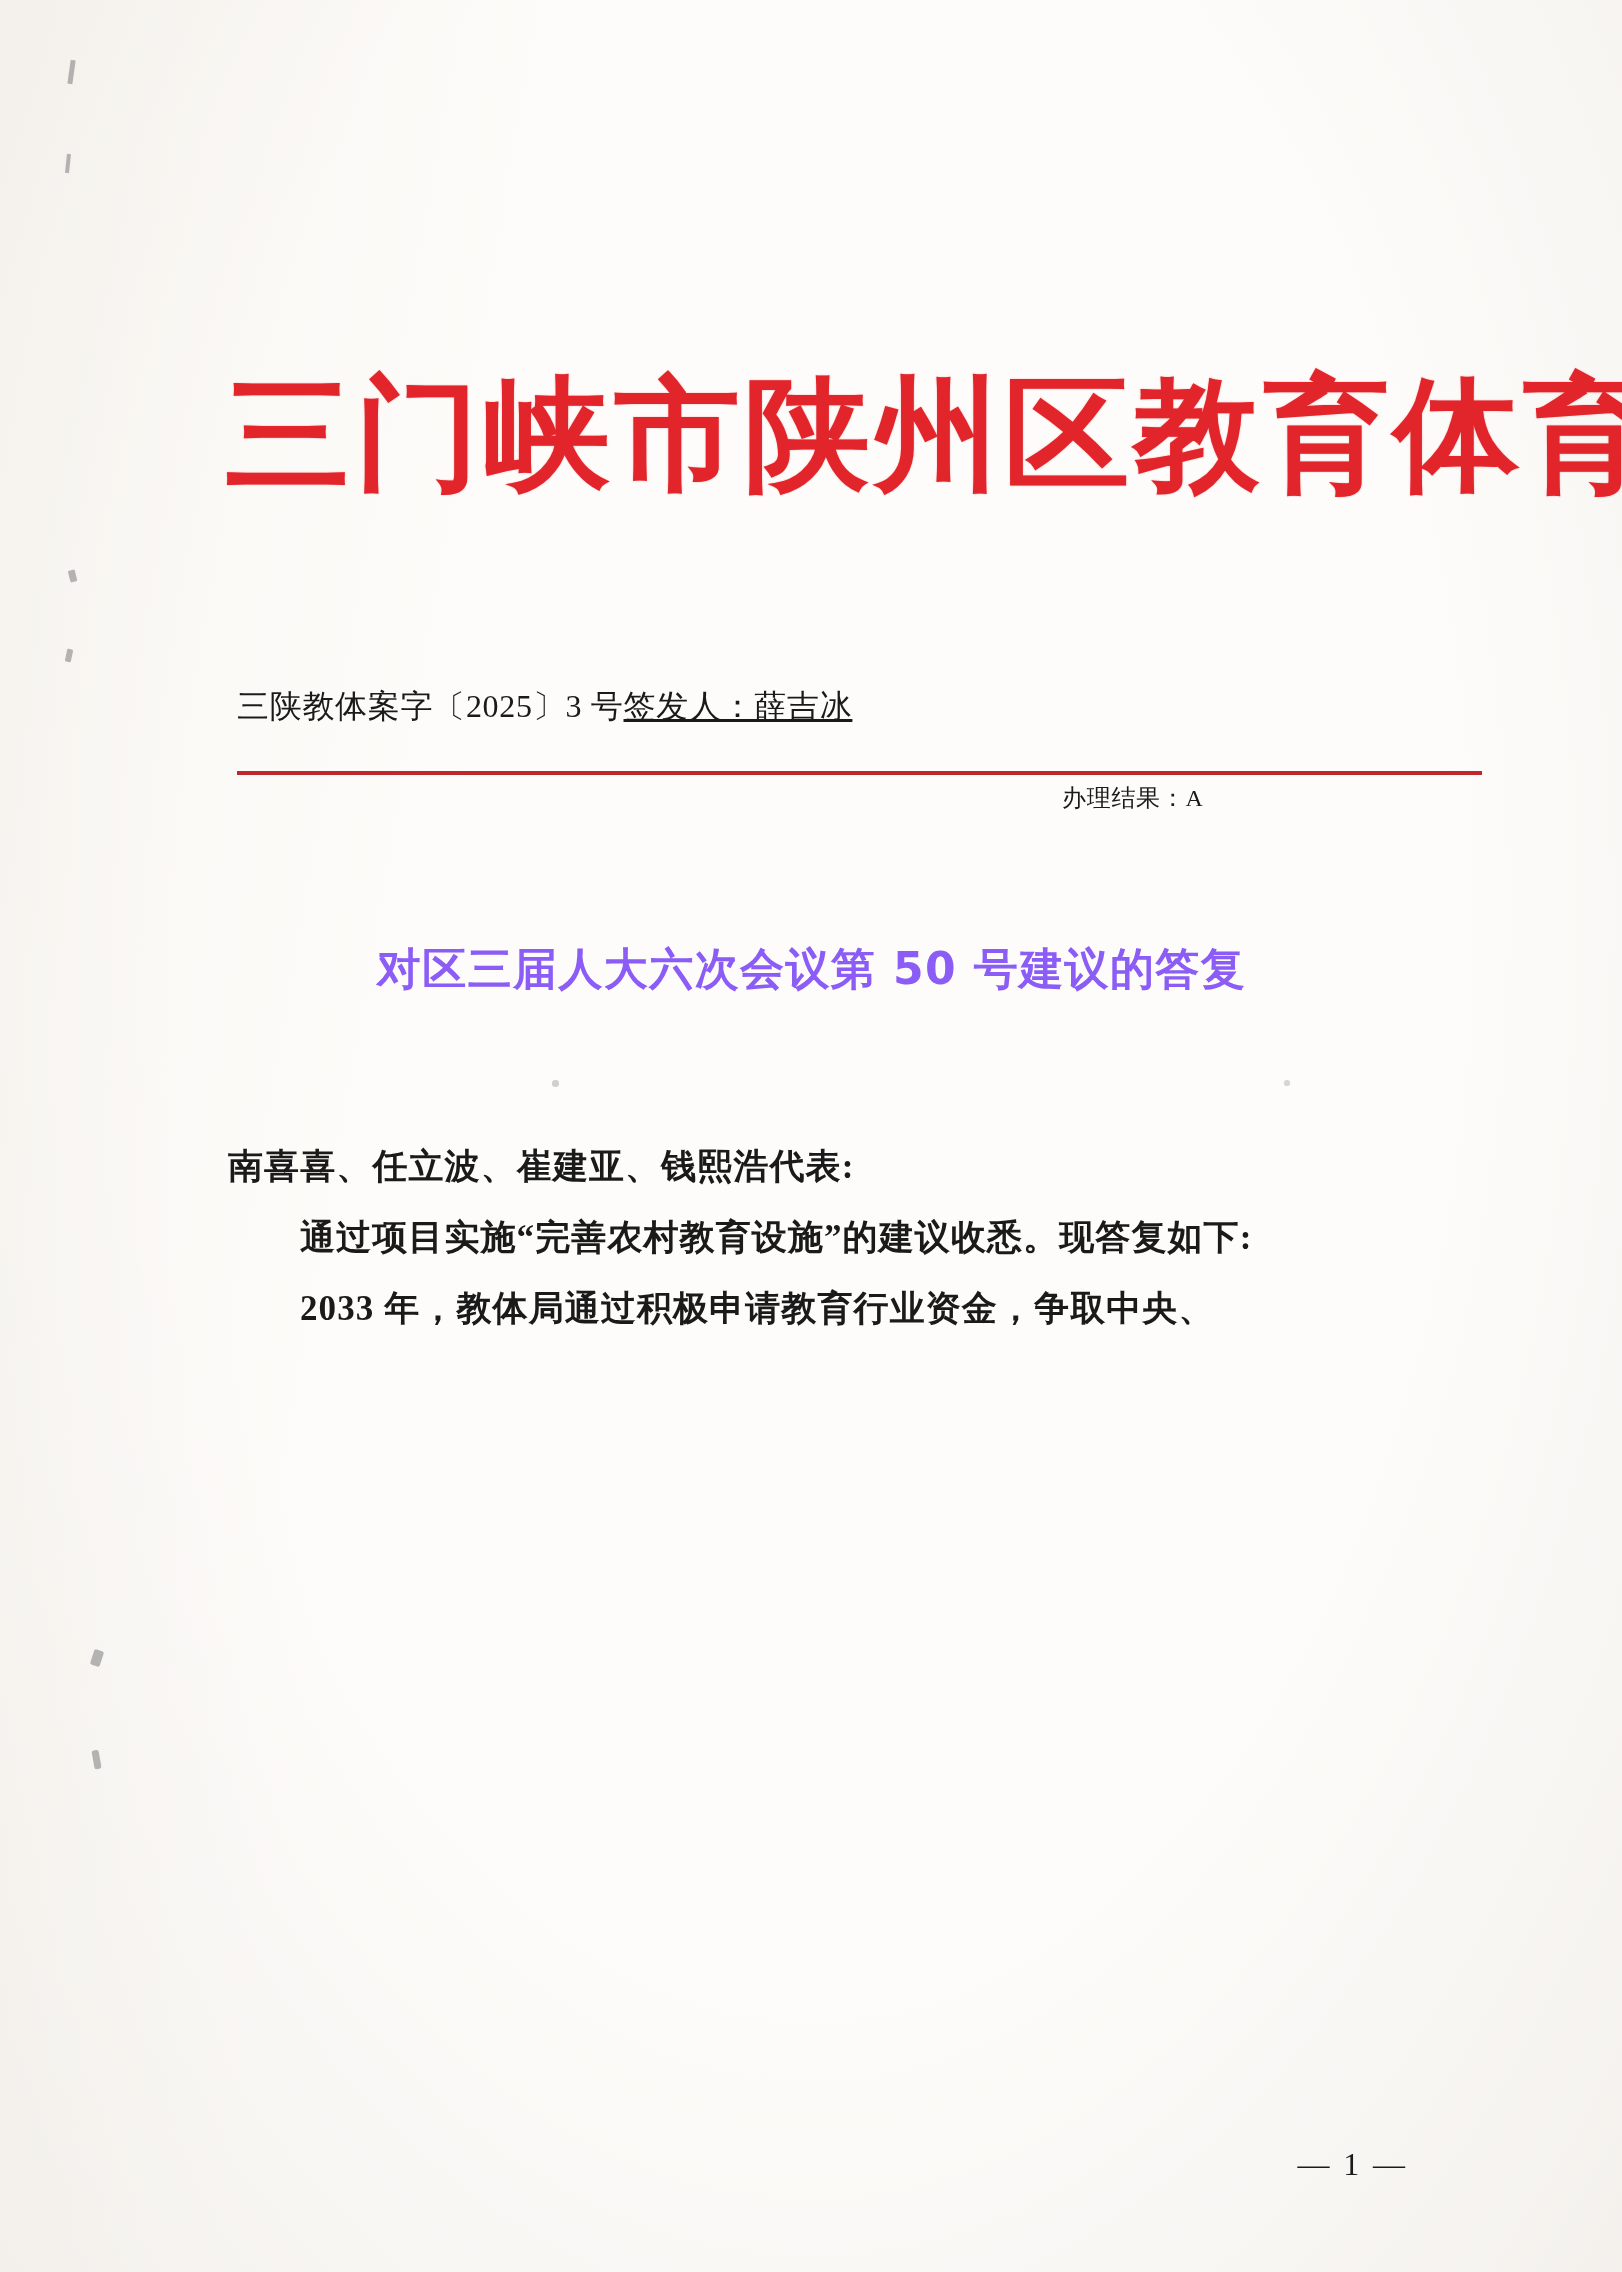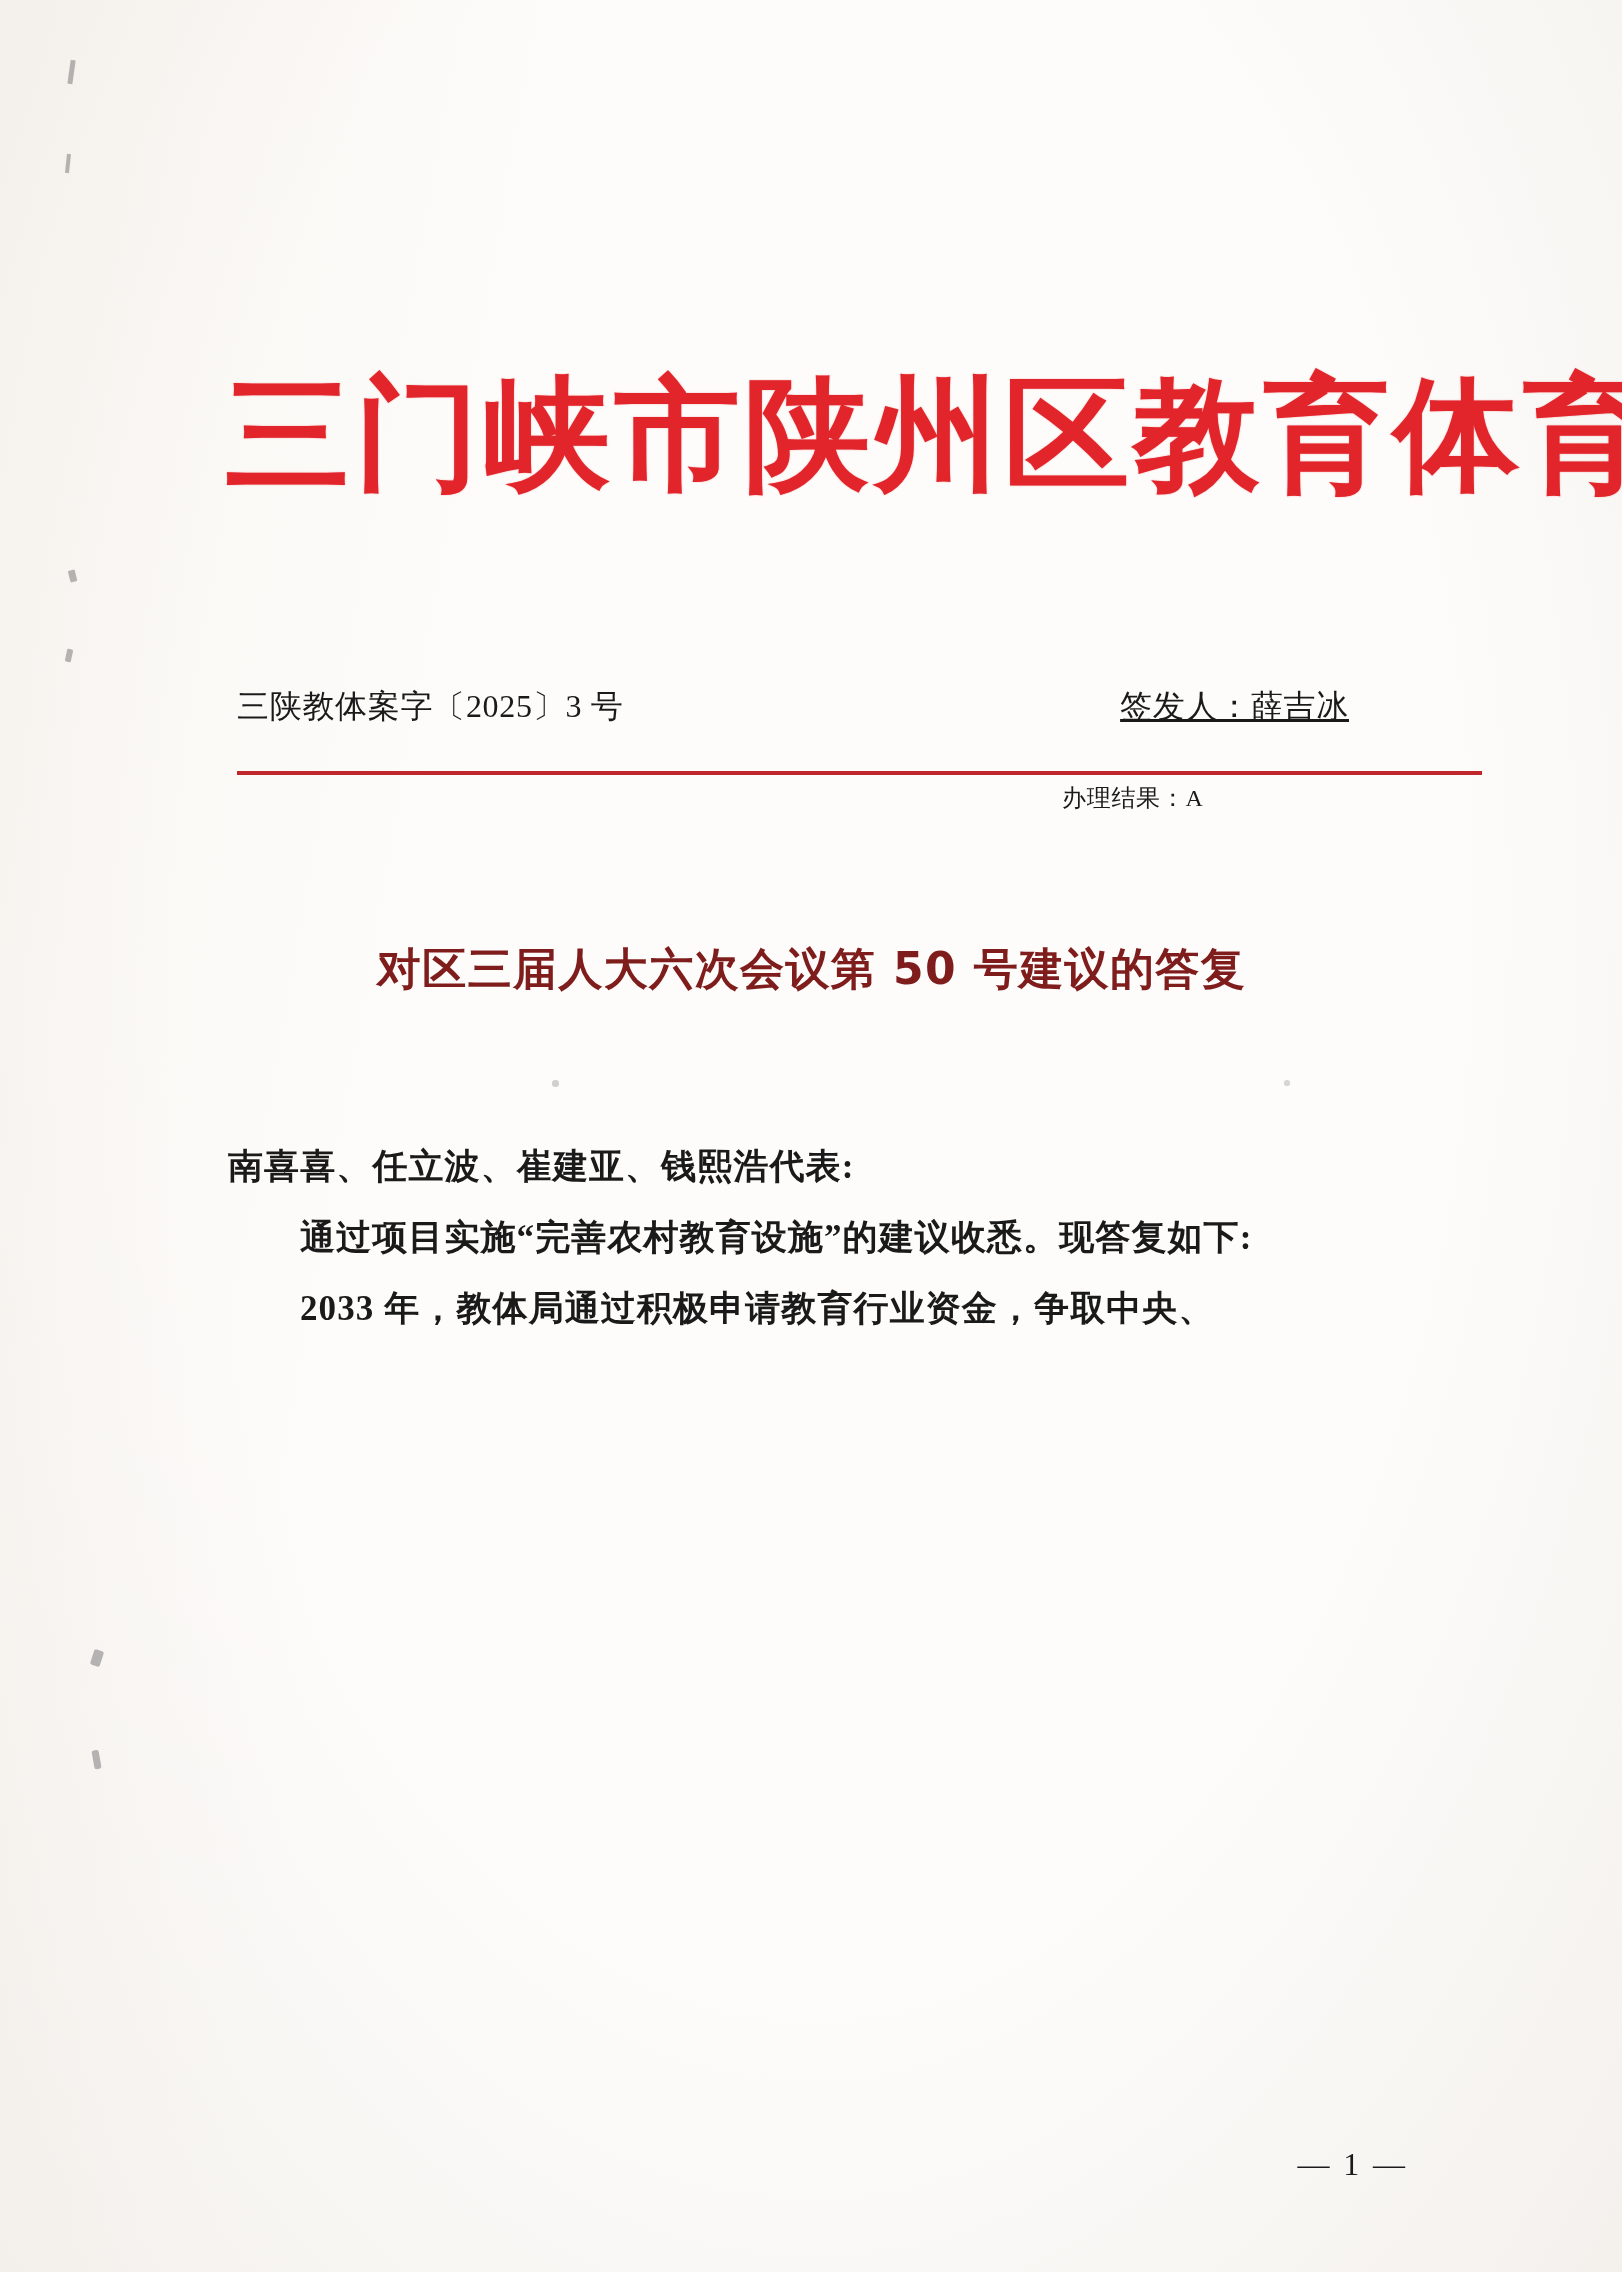--- a/index.html
+++ b/index.html
@@ -58,21 +58,20 @@
     text-shadow: 0 0 1.4px rgba(226,36,43,0.5);
   }
 
   
   .docnum-row {
     position: absolute;
     left: 237px;
     top: 685px;
     width: 1162px;
     display: flex;
-    justify-content: space-between;
     align-items: baseline;
     font-size: 32px;
     letter-spacing: 0.7px;
   }
   .docnum {
     font-family: "Liberation Serif", serif;
   }
   .signer {
     font-family: "Liberation Serif", serif;
     padding-right: 50px;
@@ -100,21 +99,21 @@
   .doc-title {
     position: absolute;
     left: 0;
     top: 940px;
     width: 1623px;
     text-align: center;
     font-family: "DejaVu Sans", sans-serif;
     font-weight: bold;
     font-size: 44px;
     letter-spacing: 1.4px;
-    color: #7f1d1d;
+    color: #8b5cf6;
   }
 
   
   .body-block {
     position: absolute;
     left: 228px;
     top: 1133px;
     width: 1176px;
     font-size: 35px;
     line-height: 68px;

